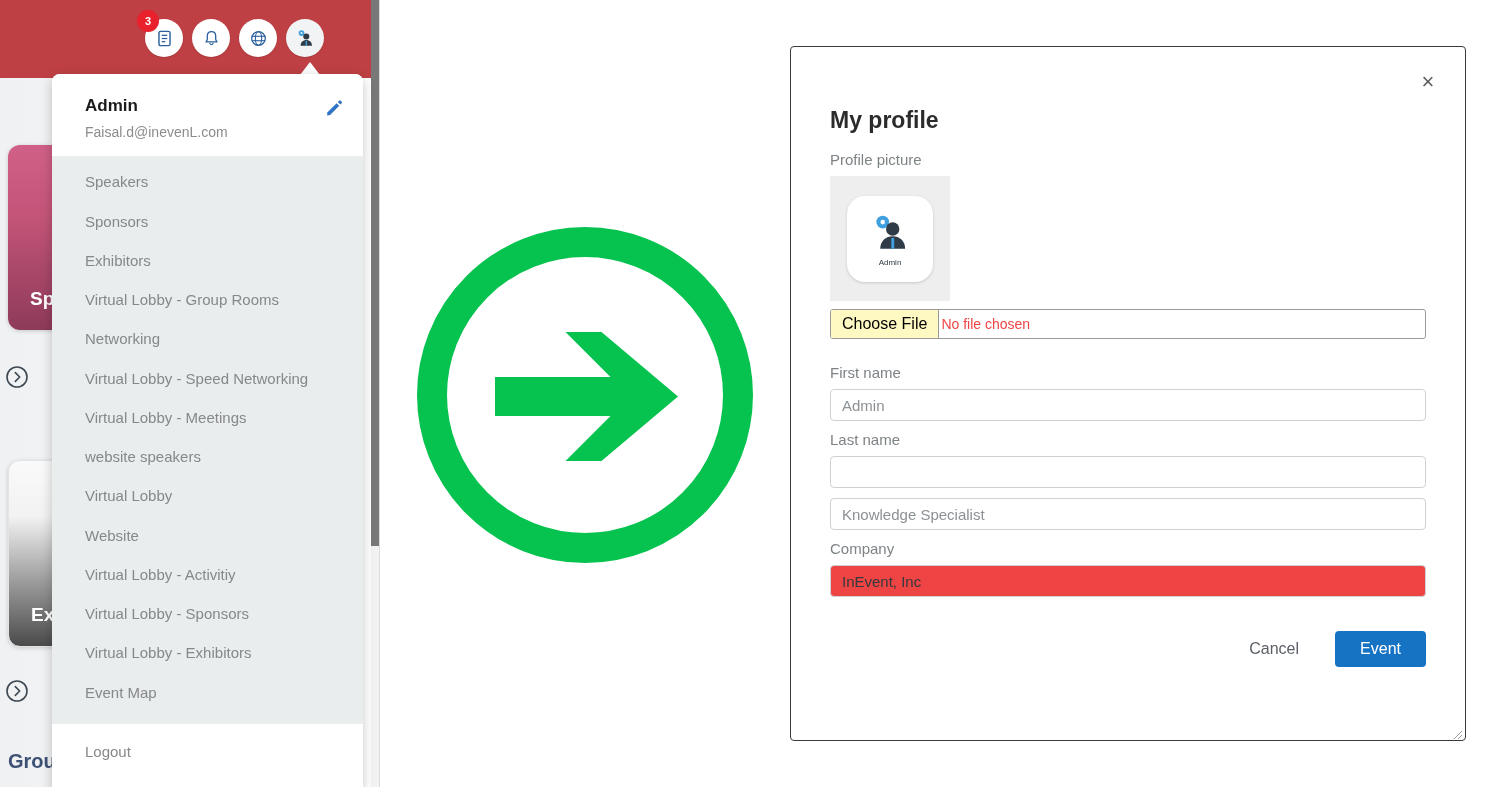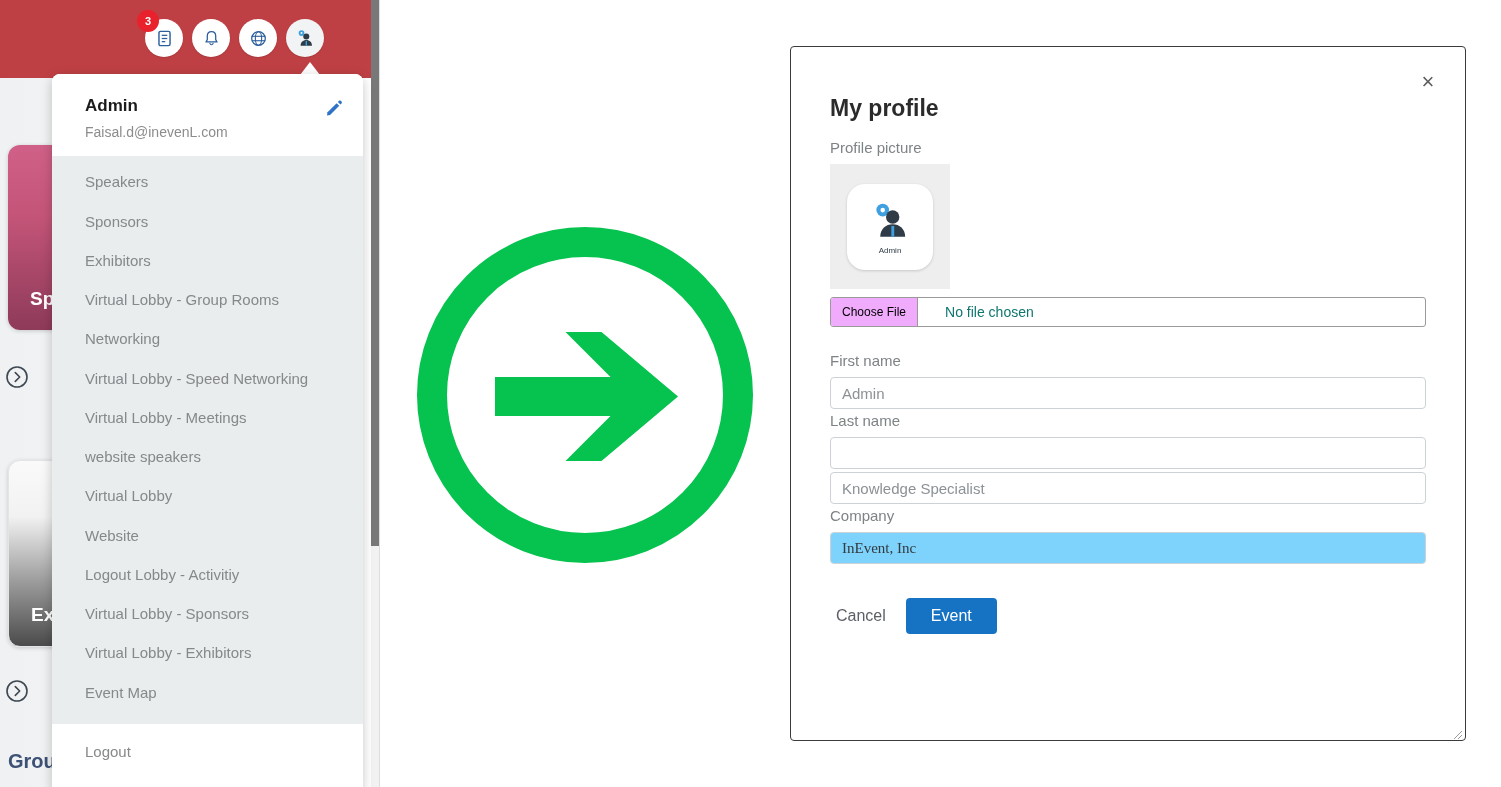--- a/index.html
+++ b/index.html
@@ -227,21 +227,21 @@
     text-align: center;
     cursor: pointer;
   }
   .dlg-body {
     padding: 44px 39px 0 39px;
   }
   .dlg-title {
     font-size: 23px;
     font-weight: bold;
     color: #2b2b2b;
-    margin: 4px 0 17px 0;
+    margin: 16px 0 17px 0;
   }
   .field-label {
     font-size: 15px;
     color: #7e8386;
     margin-bottom: 8px;
   }
   .avatar-box {
     width: 120px; height: 125px;
     background: #eeeeee;
     display: flex;
@@ -268,60 +268,60 @@
     display: flex;
     align-items: stretch;
     height: 28px;
     border: 1px solid #9a9a9a;
     border-radius: 3px;
     background: #ffffff;
     margin-bottom: 25px;
     overflow: hidden;
   }
   .file-btn {
-    background: #f0abfc;
+    background: #fef9c3;
     border-right: 1px solid #9a9a9a;
     padding: 0 11px;
     display: flex;
     align-items: center;
-    font-size: 12px;
+    font-size: 16px;
     color: #000000;
     white-space: nowrap;
   }
   .file-name {
     display: flex;
     align-items: center;
-    padding-left: 27px;
+    padding-left: 2px;
     font-size: 14px;
-    color: #0f766e;
+    color: #ef4444;
     flex: 1;
   }
-  .form-field { margin-bottom: 3px; }
+  .form-field { margin-bottom: 10px; }
   .text-input {
     width: 100%;
     height: 32px;
     box-sizing: border-box;
     border: 1px solid #cdd2d6;
     border-radius: 4px;
     background: #ffffff;
     font-family: "Liberation Sans", sans-serif;
     font-size: 15px;
     color: #8c9195;
     padding: 0 11px;
     outline: none;
   }
   .text-input.autofilled {
-    background: #7dd3fc;
+    background: #ef4444;
     color: #34393d;
-    font-family: Liberation Serif, serif;
   }
   .dlg-actions {
     display: flex;
     align-items: center;
-    gap: 14px;
+    justify-content: flex-end;
+    gap: 30px;
     margin-top: 34px;
   }
   .btn-cancel {
     font-size: 16px;
     color: #5b6066;
     background: none;
     border: none;
     font-family: "Liberation Sans", sans-serif;
     cursor: pointer;
   }
@@ -434,21 +434,21 @@
           <div class="dd-item">Speakers</div>
           <div class="dd-item">Sponsors</div>
           <div class="dd-item">Exhibitors</div>
           <div class="dd-item">Virtual Lobby - Group Rooms</div>
           <div class="dd-item">Networking</div>
           <div class="dd-item">Virtual Lobby - Speed Networking</div>
           <div class="dd-item">Virtual Lobby - Meetings</div>
           <div class="dd-item">website speakers</div>
           <div class="dd-item">Virtual Lobby</div>
           <div class="dd-item">Website</div>
-          <div class="dd-item">Logout Lobby - Activitiy</div>
+          <div class="dd-item">Virtual Lobby - Activitiy</div>
           <div class="dd-item">Virtual Lobby - Sponsors</div>
           <div class="dd-item">Virtual Lobby - Exhibitors</div>
           <div class="dd-item">Event Map</div>
         </div>
 
         <div class="dd-footer">
           <div class="dd-logout">Logout</div>
         </div>
       </div>
 

